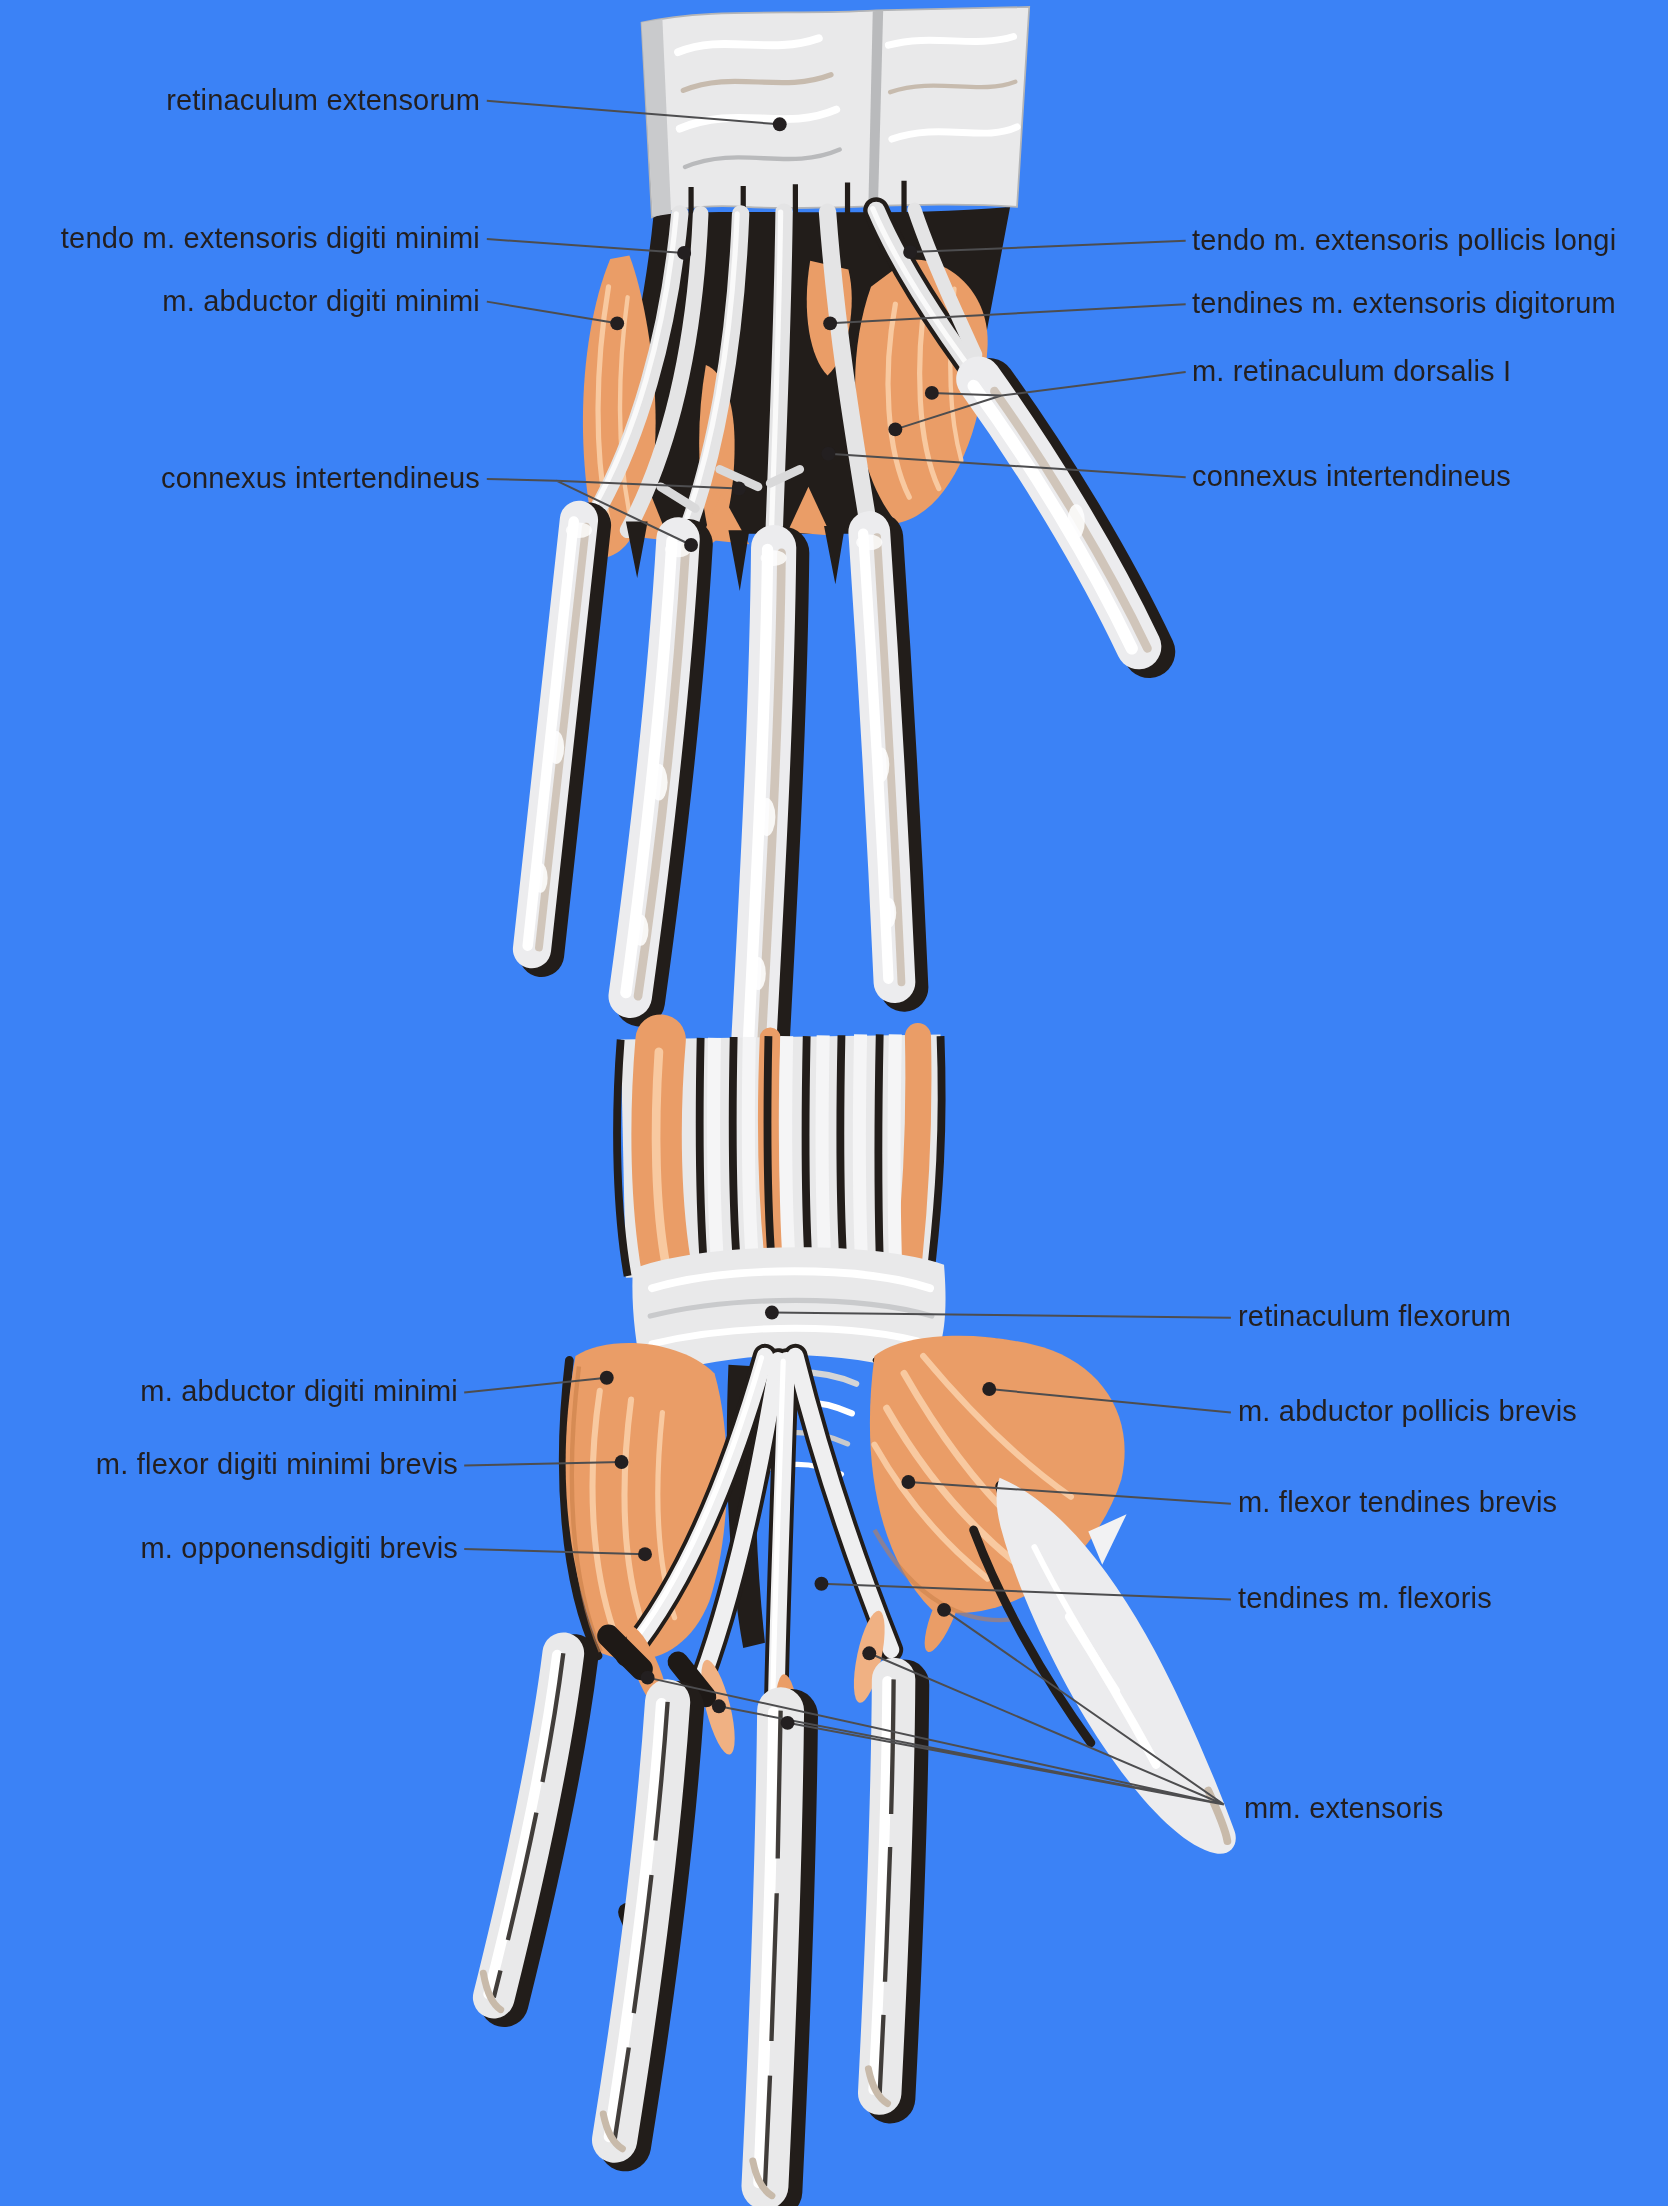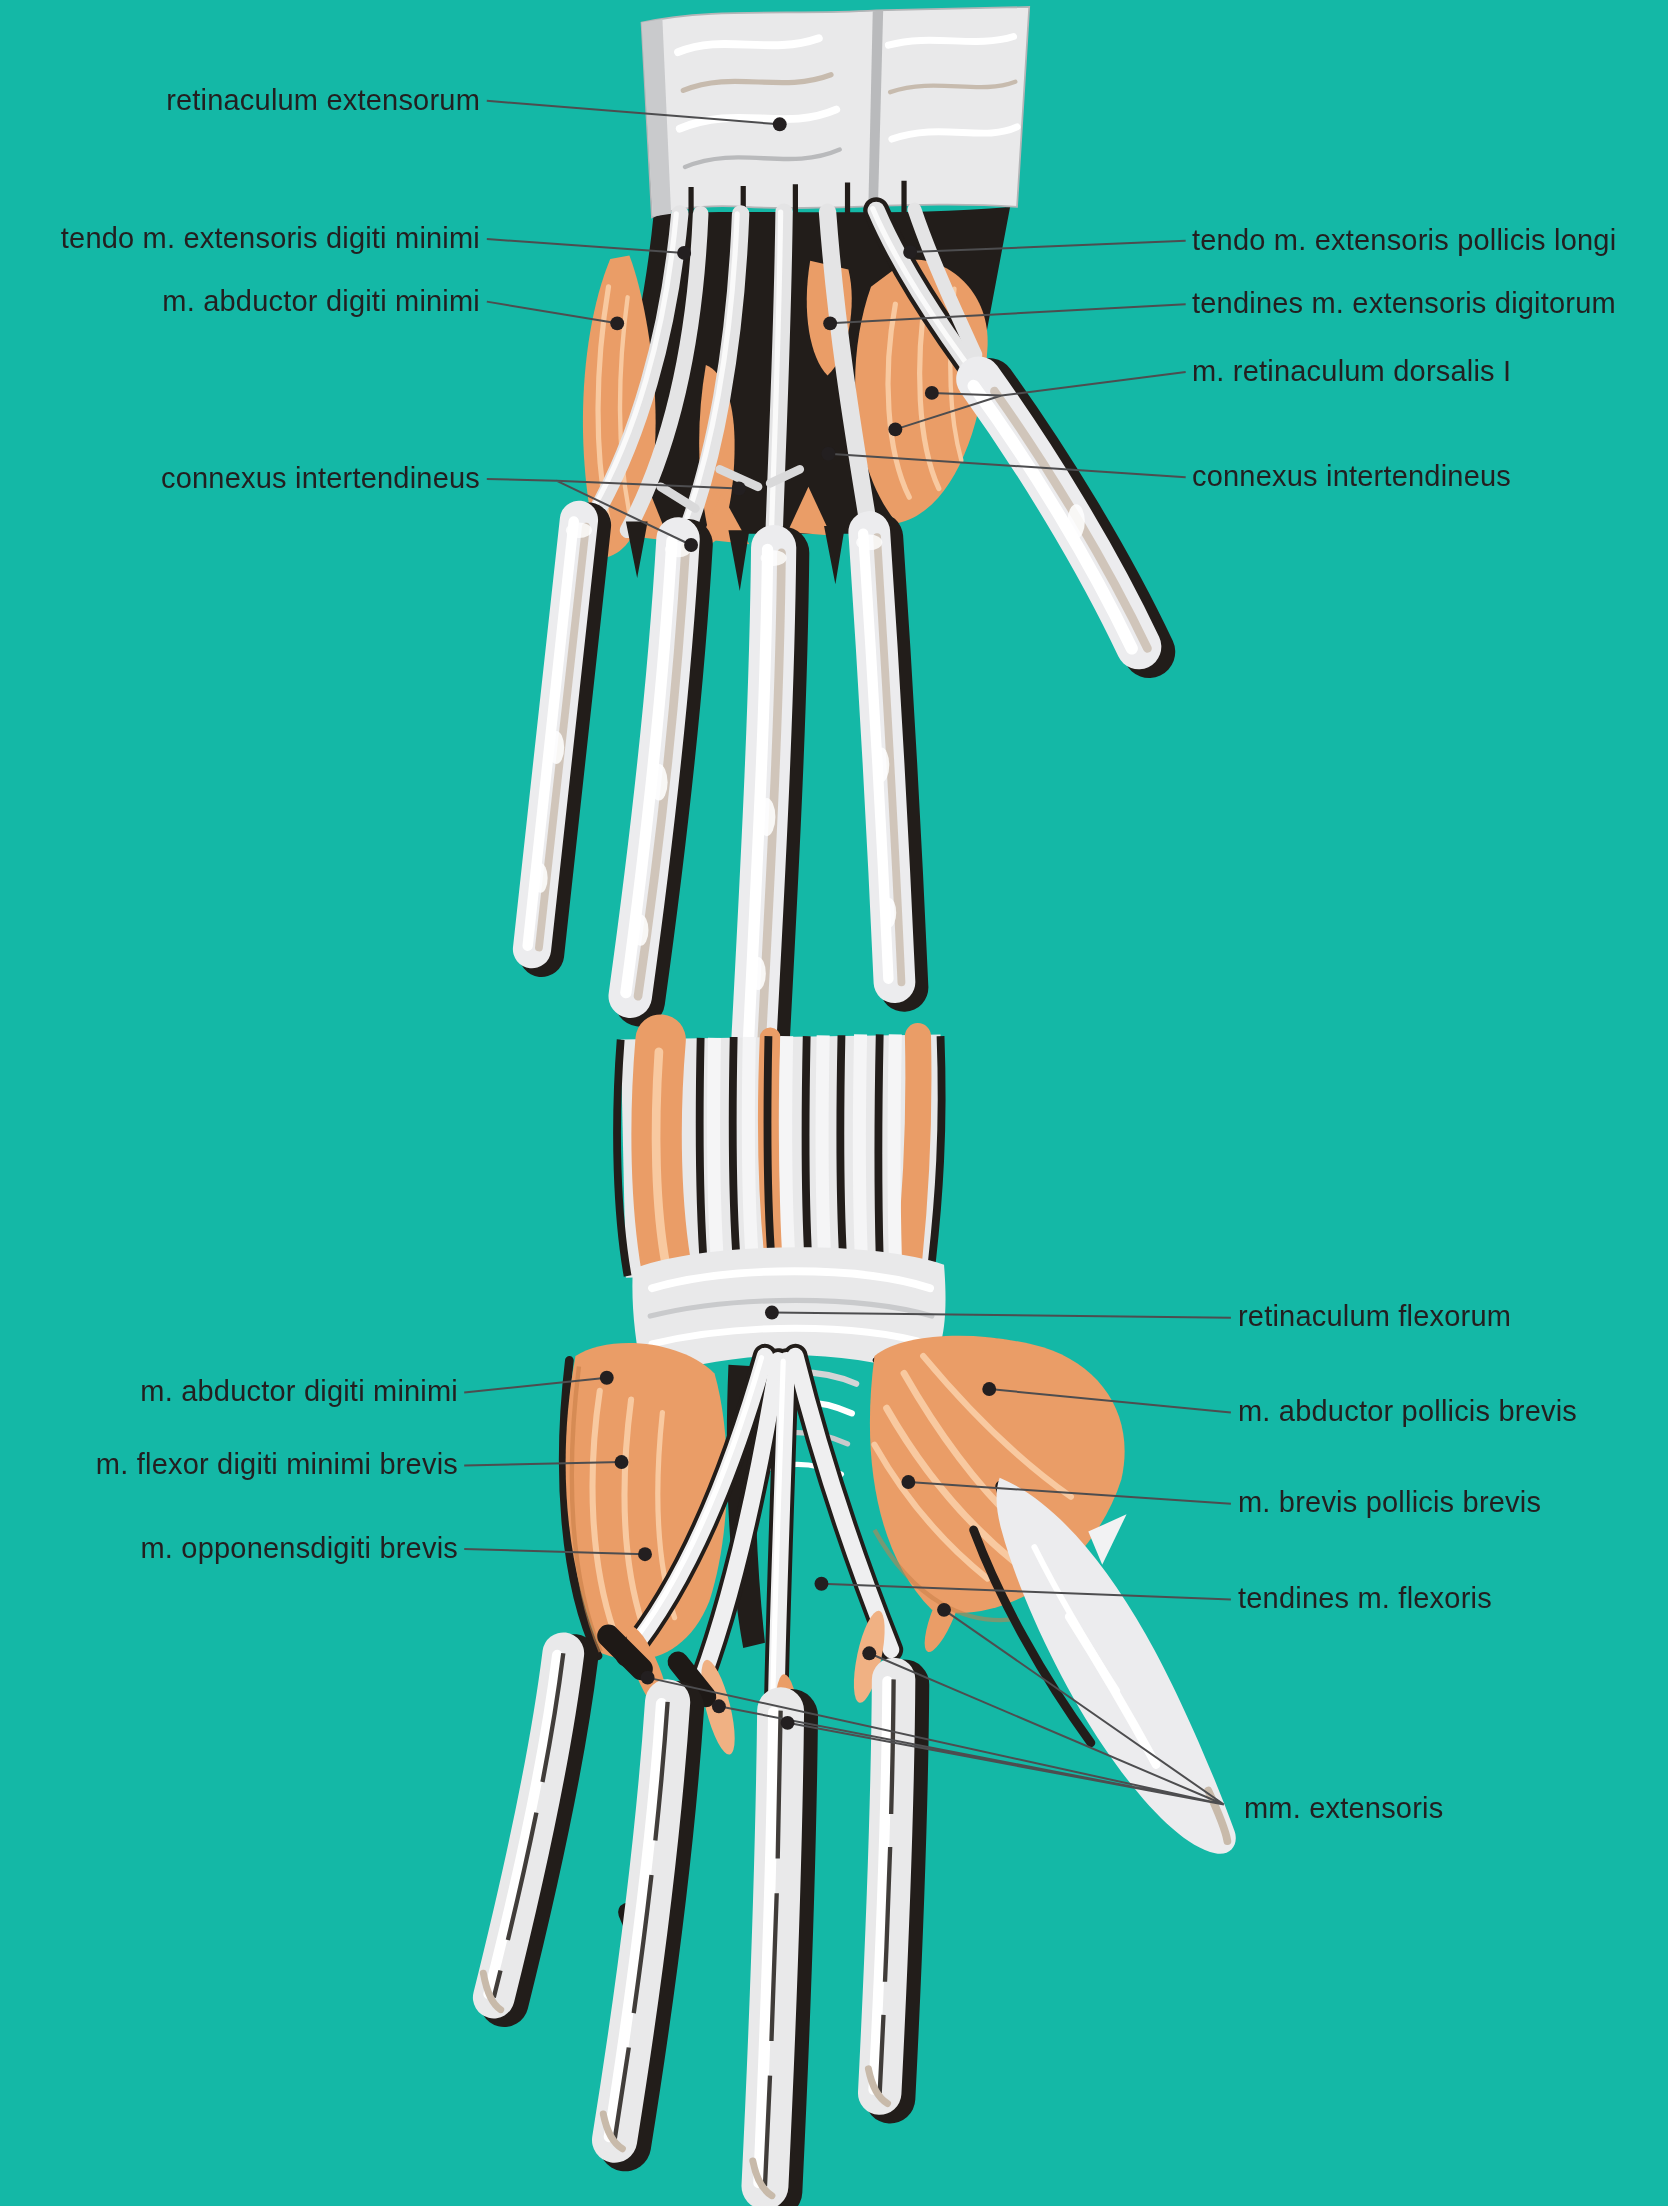--- a/index.html
+++ b/index.html
@@ -1,17 +1,17 @@
 <!DOCTYPE html>
 <html style="font-size:14px"><head>
 <meta charset="utf-8">
 <style>
   html,body{margin:0;padding:0;background:#fff;}
   .canvas{
-    position:relative;width:1669px;height:2207px;background:#14b8a6;
+    position:relative;width:1669px;height:2207px;background:#3b82f6;
     overflow:hidden;font-family:"Liberation Sans",sans-serif;
   }
   .art{position:absolute;left:0;top:0;width:1669px;height:2207px;}
   .label{
     position:absolute;font-size:29px;line-height:1.1;color:#231f20;
     white-space:nowrap;transform:translateY(-50%);letter-spacing:0.2px;
   }
   .label.ra{text-align:right;}
 </style>
 </head>
@@ -298,18 +298,18 @@
 <div class="label" style="left:1192px;top:304px">tendines m. extensoris digitorum</div>
 <div class="label" style="left:1192px;top:372px">m. retinaculum dorsalis I</div>
 <div class="label" style="left:1192px;top:477px">connexus intertendineus</div>
 
 <div class="label ra" style="right:1211px;top:1392px">m. abductor digiti minimi</div>
 <div class="label ra" style="right:1211px;top:1465px">m. flexor digiti minimi brevis</div>
 <div class="label ra" style="right:1211px;top:1549px">m. opponensdigiti brevis</div>
 
 <div class="label" style="left:1238px;top:1317px">retinaculum flexorum</div>
 <div class="label" style="left:1238px;top:1412px">m. abductor pollicis brevis</div>
-<div class="label" style="left:1238px;top:1503px">m. brevis pollicis brevis</div>
+<div class="label" style="left:1238px;top:1503px">m. flexor tendines brevis</div>
 <div class="label" style="left:1238px;top:1599px">tendines m. flexoris</div>
 <div class="label" style="left:1244px;top:1809px">mm. extensoris</div>
 
 </div>
 
 
 </body></html>

